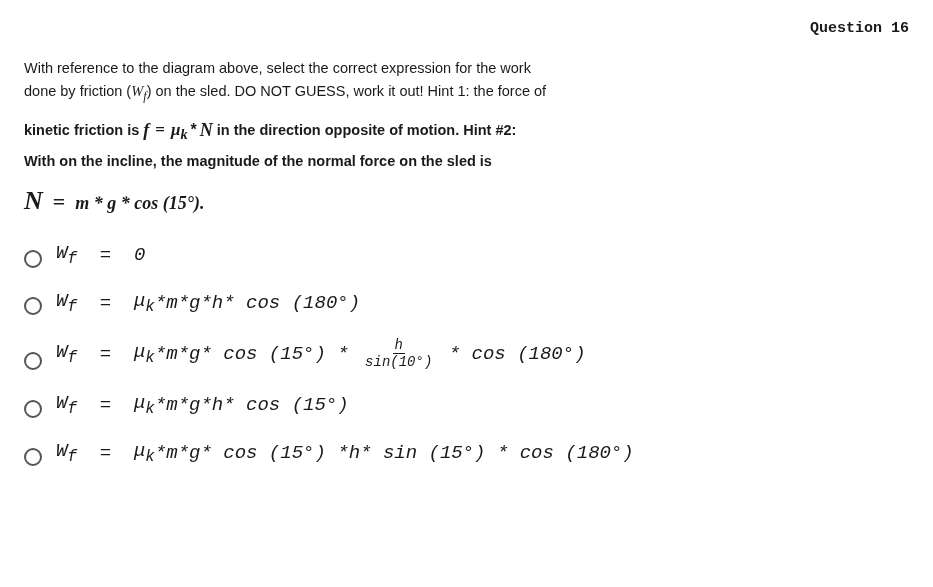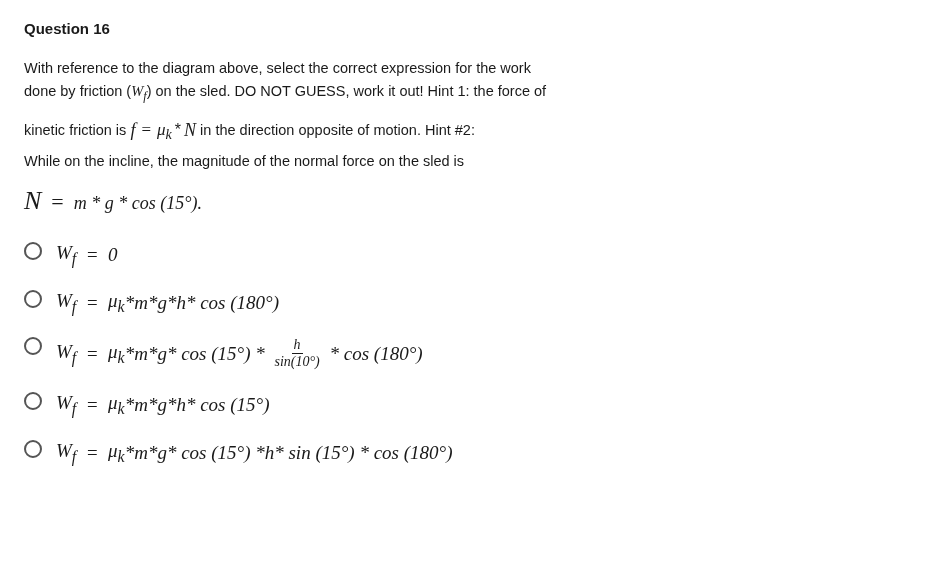--- a/index.html
+++ b/index.html
@@ -8,60 +8,62 @@
       background: #ffffff;
       font-family: Georgia, 'Times New Roman', serif;
       font-size: 16px;
       color: #1a1a1a;
       padding: 20px 24px;
       width: 933px;
       min-height: 587px;
     }
 
     .question-title {
-      font-family: Liberation Sans, sans-serif;
+      font-family: Liberation Mono, monospace;
       font-weight: bold;
       font-size: 15px;
       margin-bottom: 10px;
+      text-align: right;
     }
 
     .question-body {
       font-family: Arial, sans-serif;
       font-size: 14.5px;
       line-height: 1.6;
       margin-bottom: 6px;
       max-width: 860px;
       margin-top: 20px;
     }
 
     .hint-block {
       font-size: 14.5px;
       font-family: Arial, sans-serif;
       line-height: 1.9;
       max-width: 860px;
       margin-bottom: 10px;
+      font-weight: bold;
     }
 
     .math-inline {
       font-style: italic;
       font-family: Georgia, serif;
     }
 
     .options-list {
       list-style: none;
       margin-top: 16px;
     }
 
     .option-item {
       display: flex;
-      align-items: flex-start;
+      align-items: flex-end;
       margin-bottom: 22px;
       font-size: 19px;
       font-style: italic;
-      font-family: Liberation Serif, serif;
+      font-family: Liberation Mono, monospace;
     }
 
     .option-radio {
       width: 18px;
       height: 18px;
       border-radius: 50%;
       border: 2px solid #555;
       display: inline-block;
       margin-right: 14px;
       flex-shrink: 0;
@@ -137,21 +139,21 @@
     <div class="hint-line1">
       <span>kinetic friction is&nbsp;</span>
       <span style="font-style:italic; font-family:Georgia,serif; font-size:18px;"><em>f</em></span>
       <span style="font-family:Georgia,serif; font-size:17px; margin:0 6px;">=</span>
       <span style="font-style:italic; font-family:Georgia,serif; font-size:17px;"><em>μ<sub>k</sub></em></span>
       <span style="font-size:16px; margin:0 3px;"> * </span>
       <span style="font-style:italic; font-family:Georgia,serif; font-size:18px;"><em>N</em></span>
       <span>&nbsp;in the direction opposite of motion. Hint #2:</span>
     </div>
     <div class="hint-line2">
-      While on the incline, the magnitude of the normal force on the sled is
+      With on the incline, the magnitude of the normal force on the sled is
     </div>
     <div class="math-eq-large">
       <span style="font-style:italic; font-family:Georgia,serif; font-size:26px;"><em>N</em></span>
       <span style="font-family:Georgia,serif; font-size:22px; margin:0 6px;">=</span>
       <span style="font-style:italic; font-family:Georgia,serif; font-size:18px;"><em>m</em> * <em>g</em> * cos (15°).</span>
     </div>
   </div>
 
   <ul class="options-list">
 

